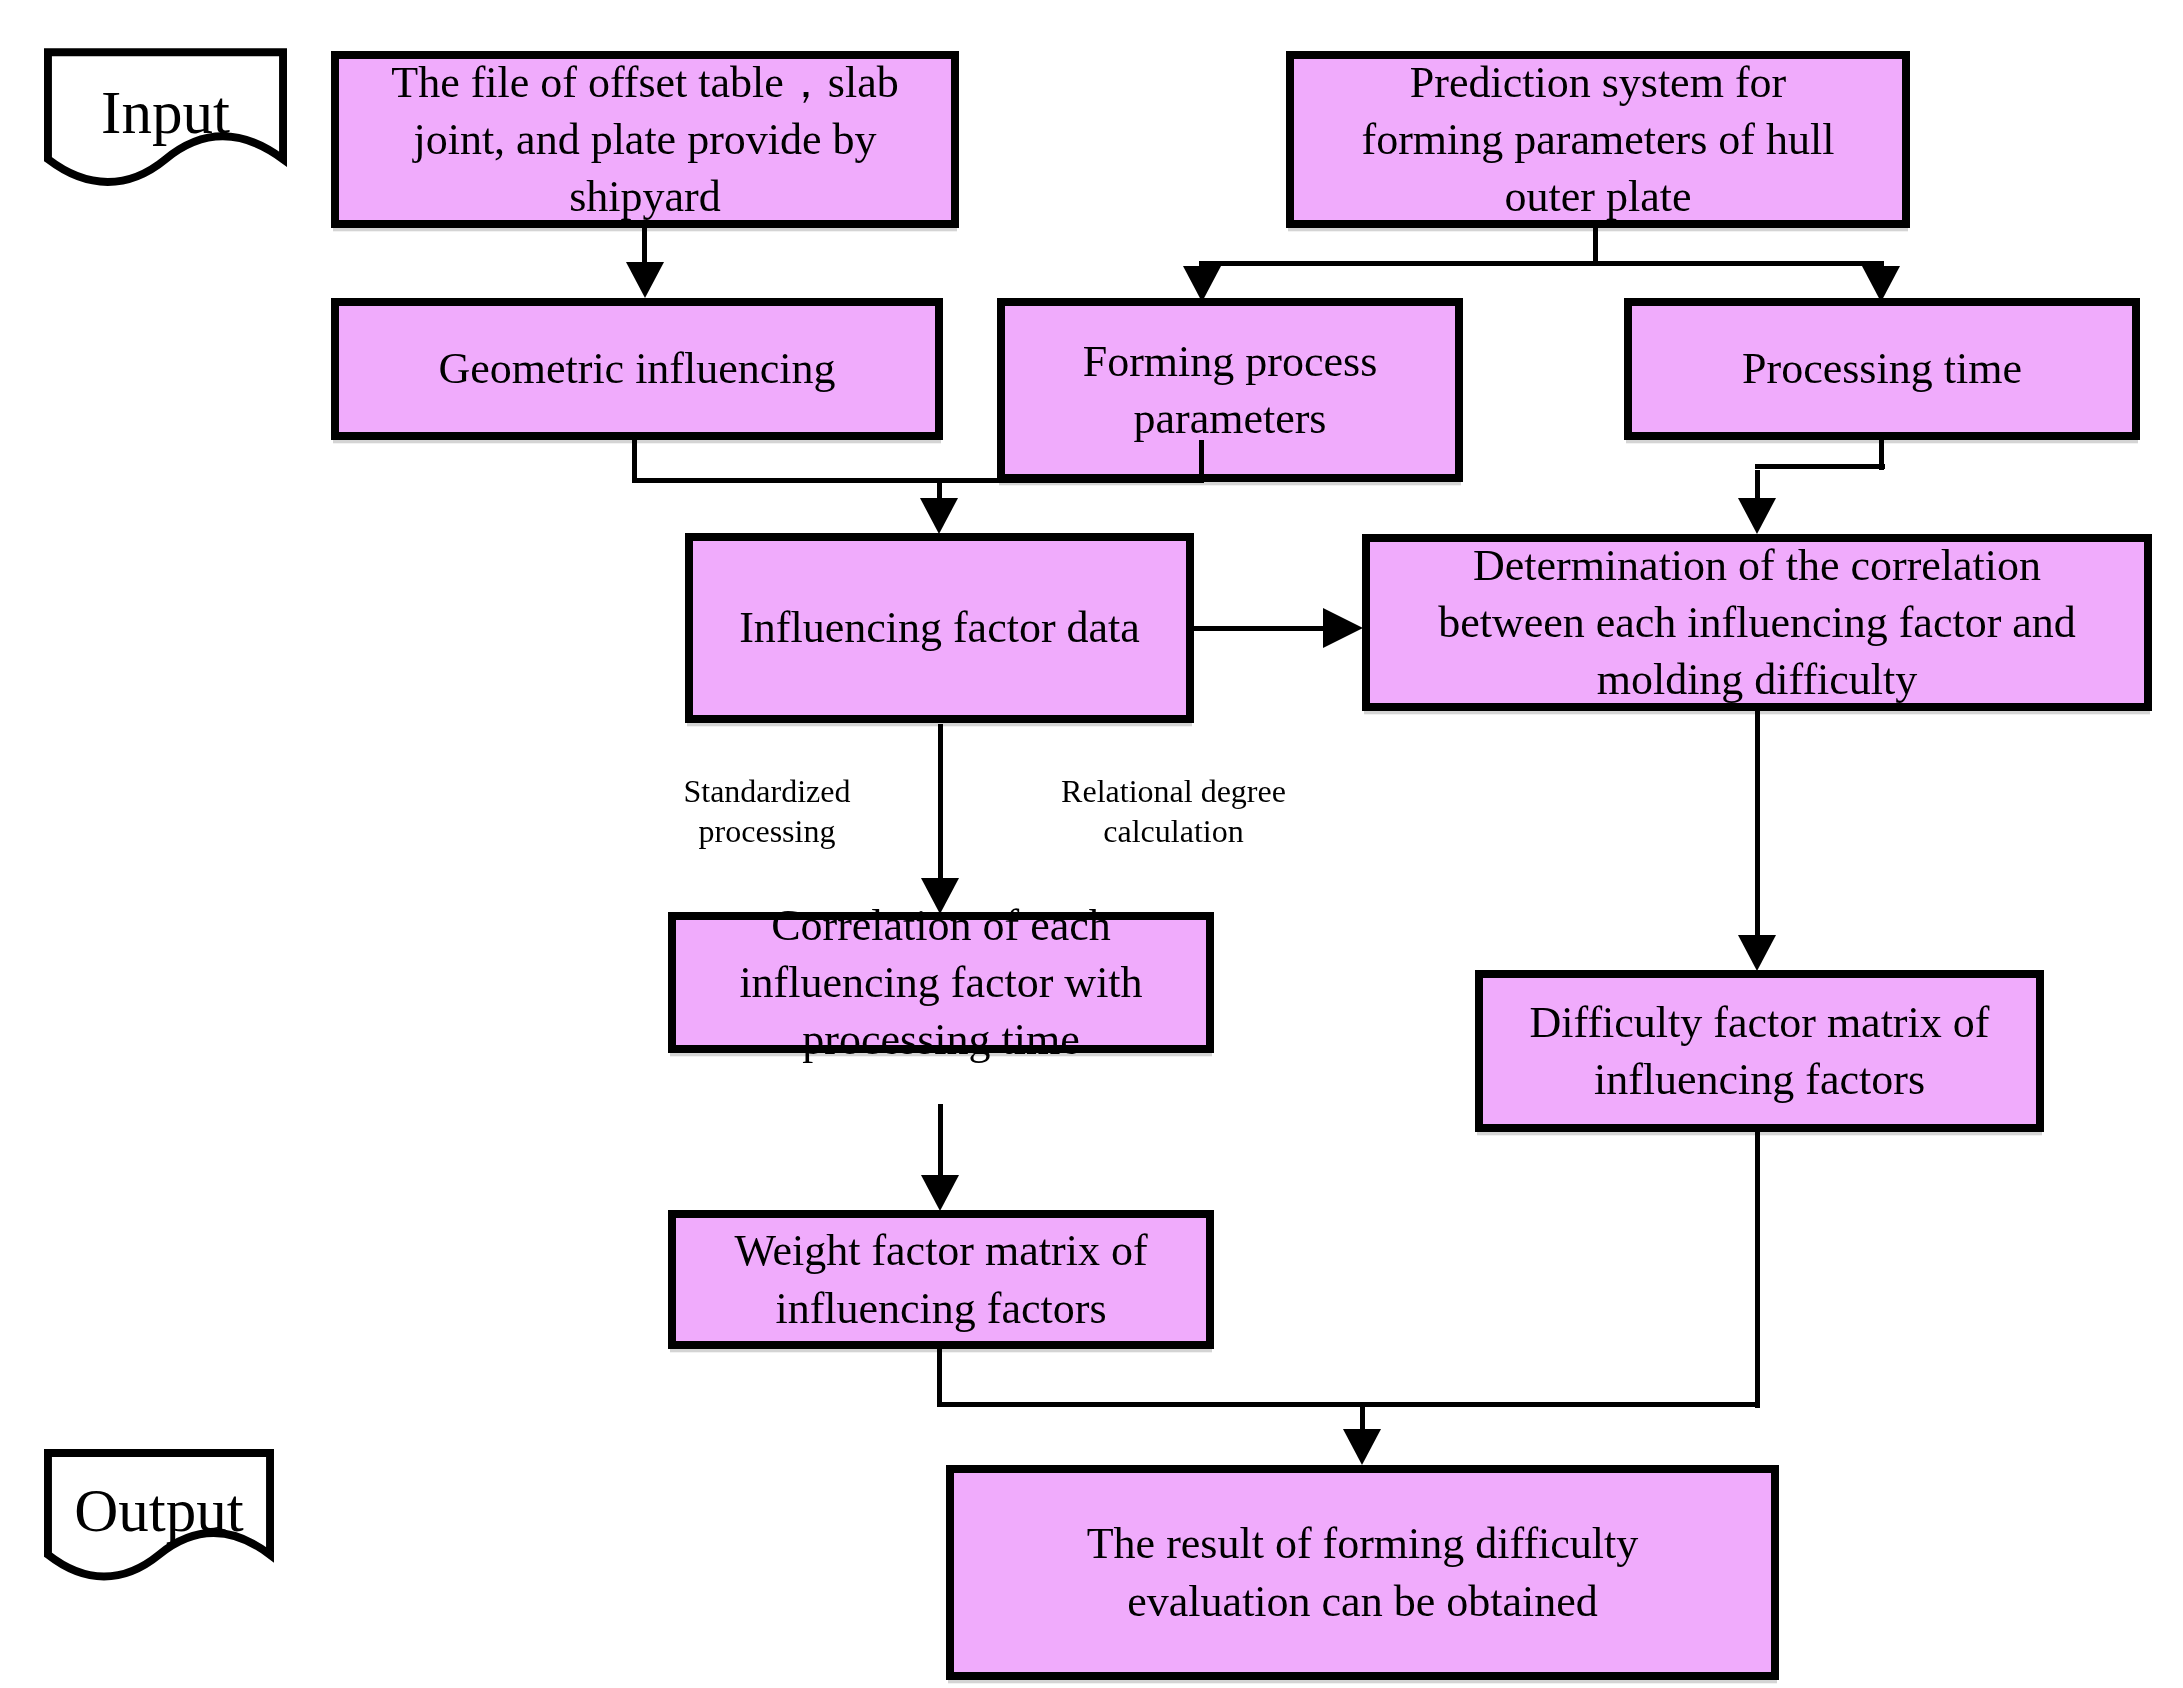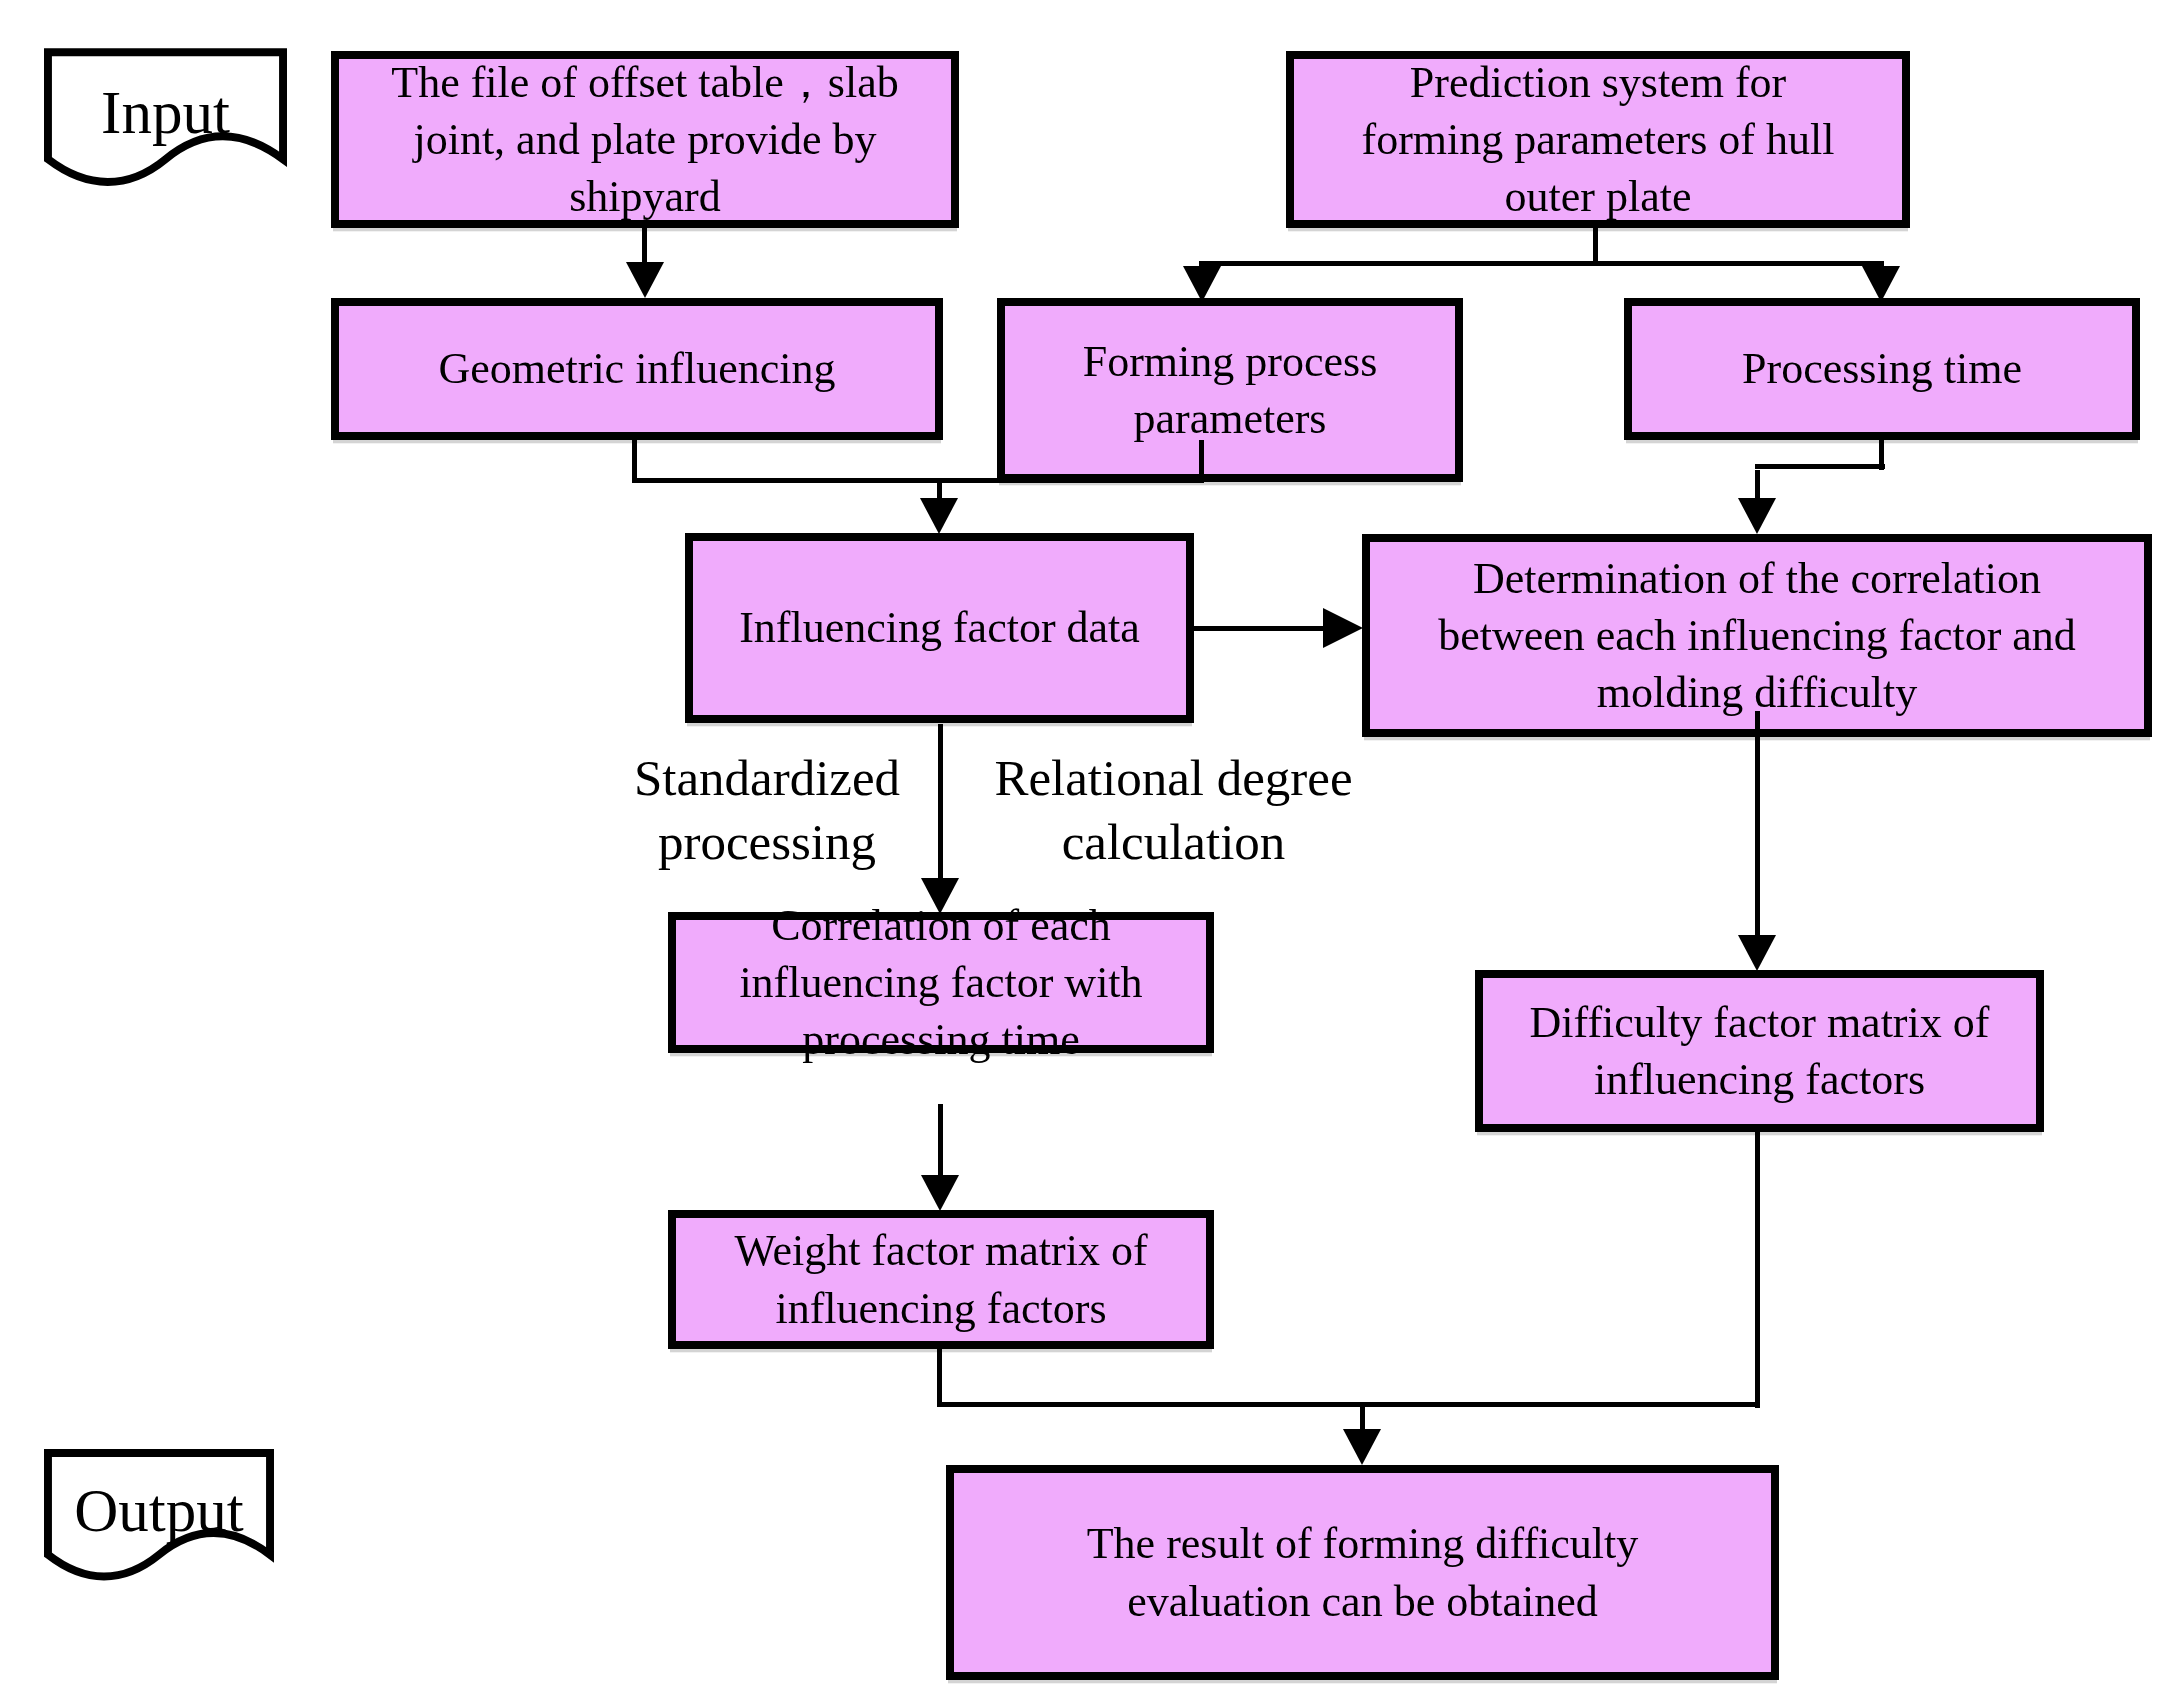--- a/index.html
+++ b/index.html
@@ -33,21 +33,21 @@
   .head-right{
     position:absolute;width:0;height:0;
     border-top:20.5px solid transparent;
     border-bottom:20.5px solid transparent;
     border-left:40px solid #000;
   }
   .elabel{
     position:absolute;
     display:flex;align-items:center;justify-content:center;
     text-align:center;
-    font-size:51px;line-height:1.25;
+    font-size:32px;line-height:1.25;
     white-space:pre-line;
   }
   .docwrap{position:absolute;}
   .docwrap svg{display:block;}
   .doc-label{
     position:absolute;left:0;top:0;width:100%;height:82%;
     display:flex;align-items:center;justify-content:center;
     font-size:61px;
   }
 </style>
@@ -88,21 +88,21 @@
     <span>Forming process
 parameters</span>
   </div>
   <div class="box" style="left:1624px;top:298px;width:516px;height:142px;">
     <span>Processing time</span>
   </div>
 
   <div class="box" style="left:685px;top:533px;width:509px;height:190px;">
     <span>Influencing factor data</span>
   </div>
-  <div class="box" style="left:1362px;top:534px;width:790px;height:203px;">
+  <div class="box" style="left:1362px;top:534px;width:790px;height:177px;">
     <span>Determination of the correlation
 between each influencing factor and
 molding difficulty</span>
   </div>
 
   <div class="box" style="left:668px;top:912px;width:546px;height:141px;">
     <span>Correlation of each
 influencing factor with
 processing time</span>
   </div>

